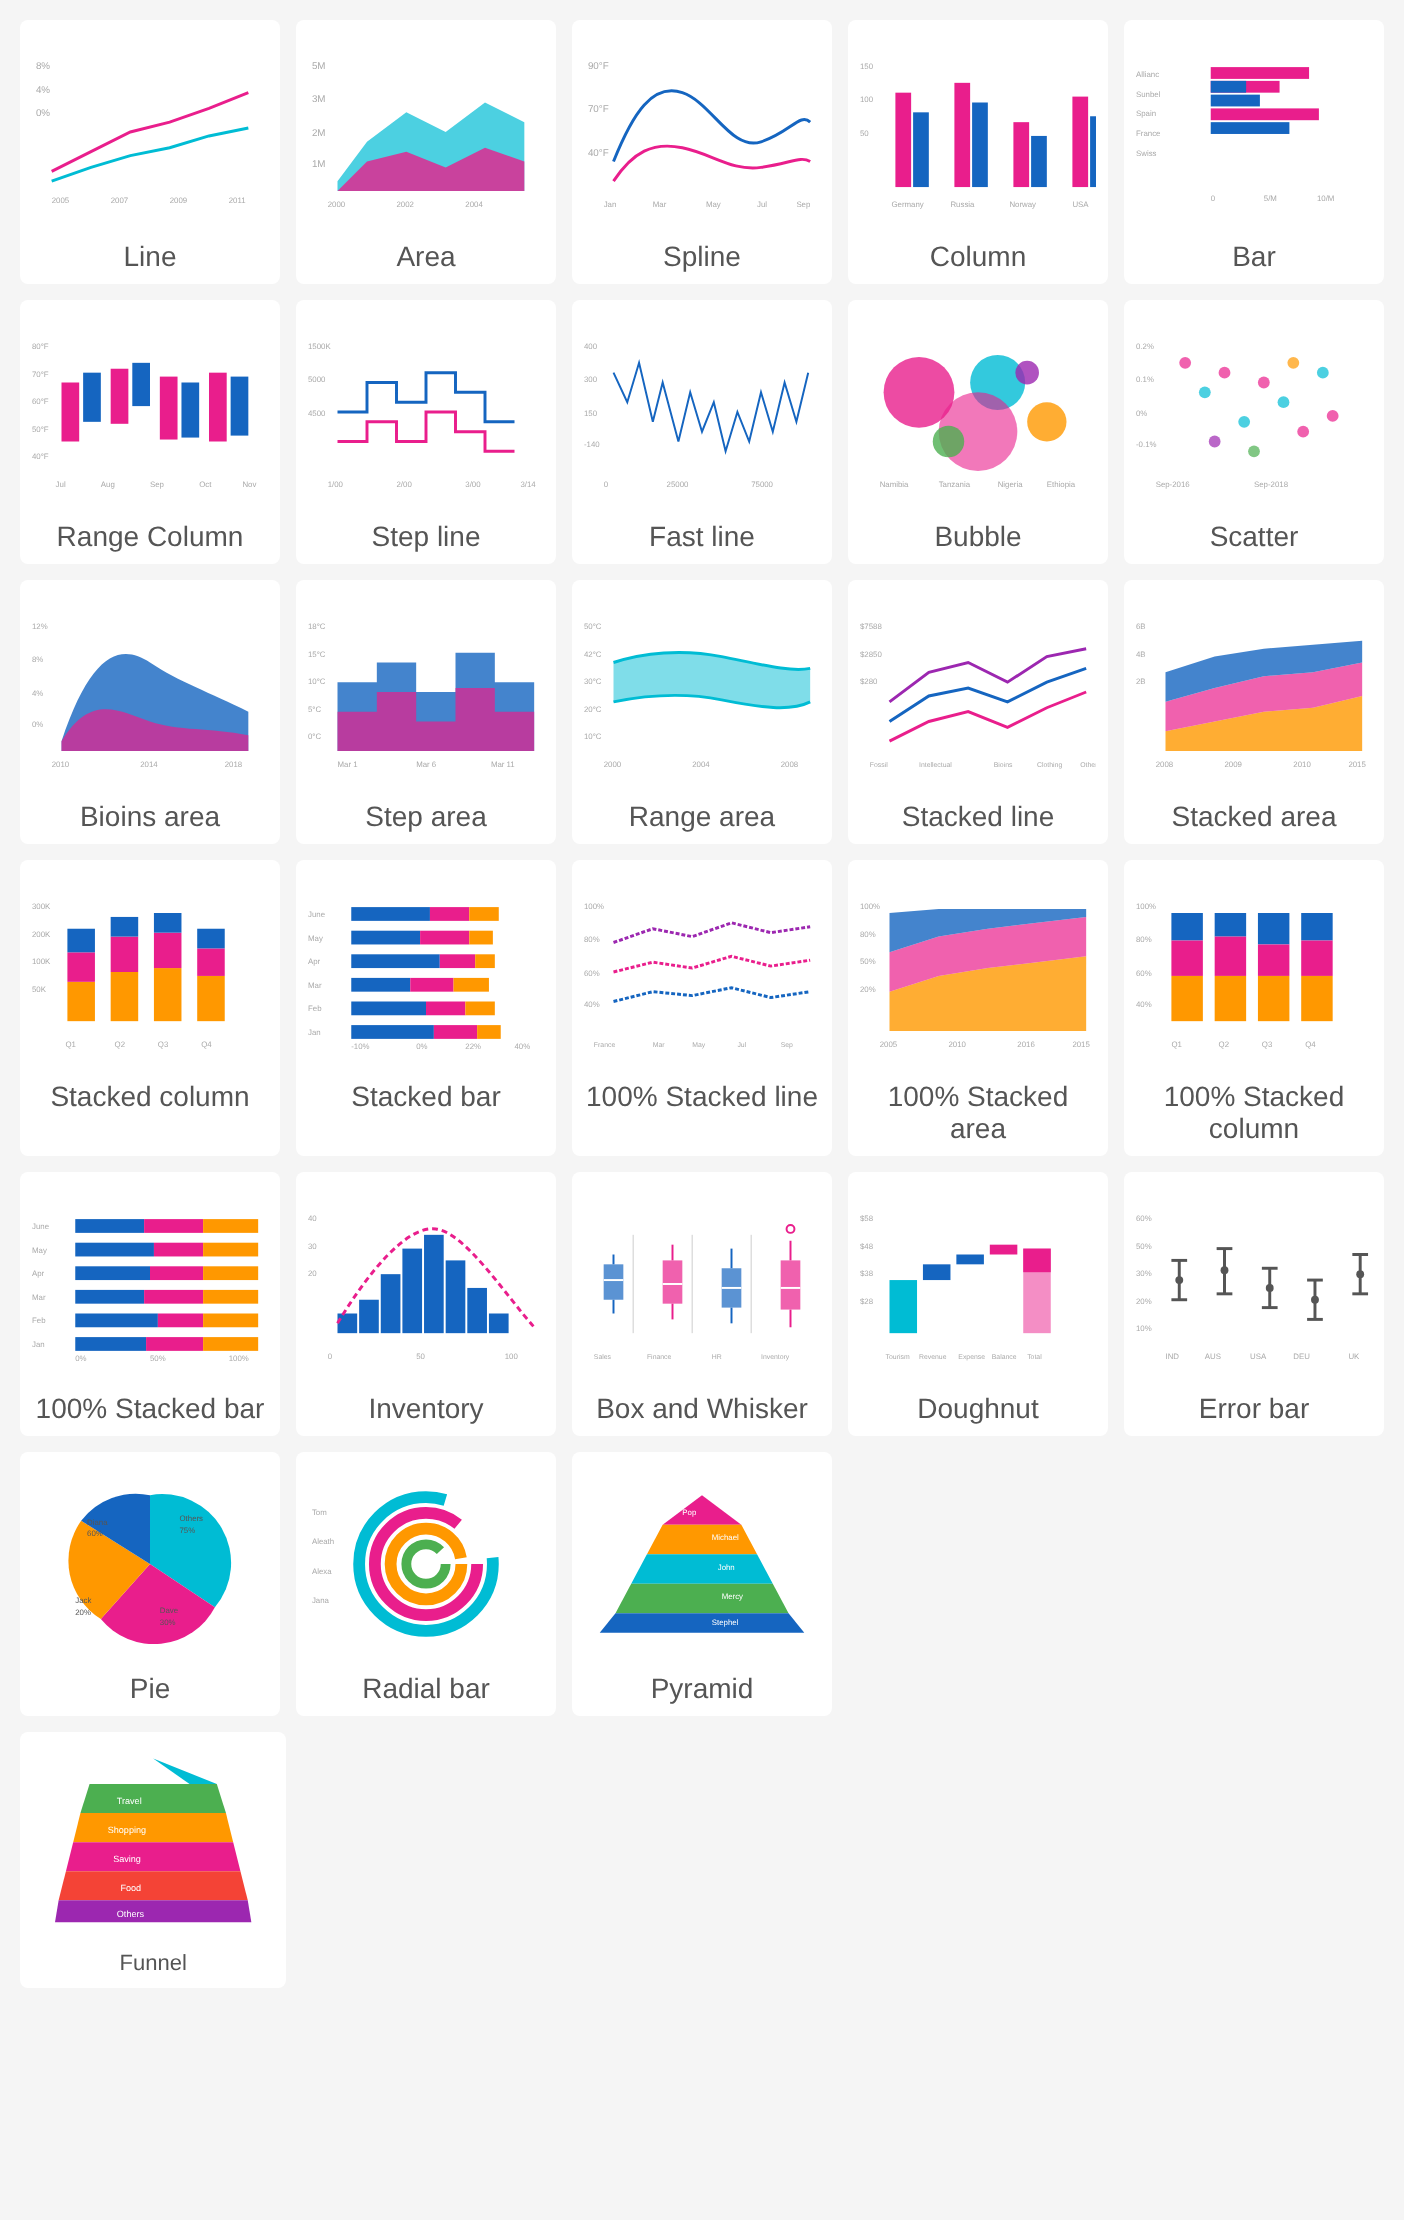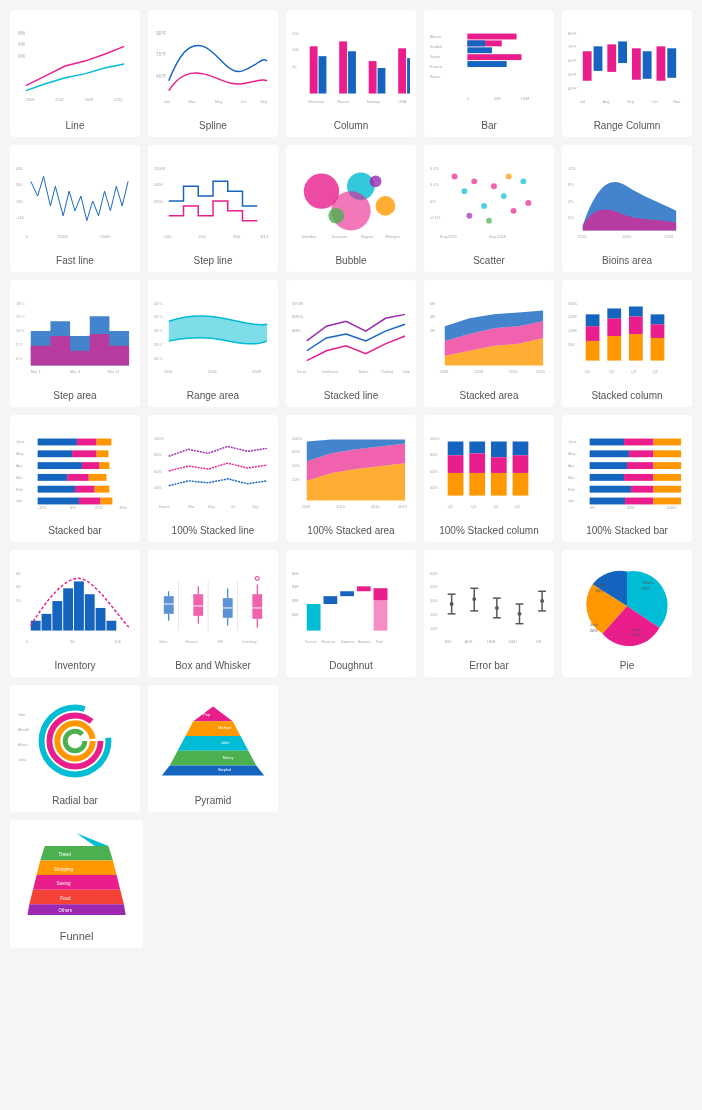--- a/index.html
+++ b/index.html
@@ -24,21 +24,21 @@
     }
     .chart-card .chart-area {
       width: 100%;
       height: 100px;
       display: flex;
       align-items: center;
       justify-content: center;
       overflow: hidden;
     }
     .chart-card .chart-label {
-      font-size: 10px;
+      font-size: 14px;
       color: #555;
       text-align: center;
       margin-top: 4px;
       font-weight: 400;
     }
     svg { width: 100%; height: 100%; }
 
     
     .grid-last {
       display: flex;
@@ -84,20 +84,36 @@
         <polyline points="10,65 30,58 50,52 70,48 90,42 110,38" fill="none" stroke="#00bcd4" stroke-width="1.5"></polyline>
         <text x="10" y="76" font-size="4" fill="#aaa">2005</text>
         <text x="40" y="76" font-size="4" fill="#aaa">2007</text>
         <text x="70" y="76" font-size="4" fill="#aaa">2009</text>
         <text x="100" y="76" font-size="4" fill="#aaa">2011</text>
       </svg>
     </div>
     <div class="chart-label">Line</div>
   </div>
 
+  <div class="chart-card">
+    <div class="chart-area">
+      <svg viewBox="0 0 120 80">
+        <text x="2" y="8" font-size="5" fill="#aaa">5M</text>
+        <text x="2" y="25" font-size="5" fill="#aaa">3M</text>
+        <text x="2" y="42" font-size="5" fill="#aaa">2M</text>
+        <text x="2" y="58" font-size="5" fill="#aaa">1M</text>
+        <polygon points="15,65 30,45 50,30 70,40 90,25 110,35 110,70 15,70" fill="#00bcd4" opacity="0.7"></polygon>
+        <polygon points="15,70 30,55 50,50 70,58 90,48 110,55 110,70 15,70" fill="#e91e8c" opacity="0.8"></polygon>
+        <text x="10" y="78" font-size="4" fill="#aaa">2000</text>
+        <text x="45" y="78" font-size="4" fill="#aaa">2002</text>
+        <text x="80" y="78" font-size="4" fill="#aaa">2004</text>
+      </svg>
+    </div>
+    <div class="chart-label">Area</div>
+  </div>
 
   <div class="chart-card">
     <div class="chart-area">
       <svg viewBox="0 0 120 80">
         <text x="2" y="8" font-size="5" fill="#aaa">90°F</text>
         <text x="2" y="30" font-size="5" fill="#aaa">70°F</text>
         <text x="2" y="52" font-size="5" fill="#aaa">40°F</text>
         <path d="M15,55 C25,30 35,15 50,20 C65,25 75,50 90,45 C105,40 110,30 115,35" fill="none" stroke="#1565c0" stroke-width="1.5"></path>
         <path d="M15,65 C25,50 35,45 50,48 C65,51 75,60 90,58 C105,56 110,52 115,55" fill="none" stroke="#e91e8c" stroke-width="1.5"></path>
         <text x="10" y="78" font-size="4" fill="#aaa">Jan</text>
@@ -177,48 +193,48 @@
         <text x="85" y="78" font-size="4" fill="#aaa">Oct</text>
         <text x="107" y="78" font-size="4" fill="#aaa">Nov</text>
       </svg>
     </div>
     <div class="chart-label">Range Column</div>
   </div>
 
   <div class="chart-card">
     <div class="chart-area">
       <svg viewBox="0 0 120 80">
-        <text x="0" y="8" font-size="4" fill="#aaa">400</text>
-        <text x="0" y="25" font-size="4" fill="#aaa">300</text>
-        <text x="0" y="42" font-size="4" fill="#aaa">150</text>
-        <text x="0" y="58" font-size="4" fill="#aaa">-140</text>
-        <polyline points="15,20 22,35 28,15 35,45 40,25 48,55 54,30 60,50 66,35 72,60 78,40 84,55 90,30 96,50 102,25 108,45 114,20" fill="none" stroke="#1565c0" stroke-width="1"></polyline>
-        <text x="10" y="78" font-size="4" fill="#aaa">0</text>
-        <text x="42" y="78" font-size="4" fill="#aaa">25000</text>
-        <text x="85" y="78" font-size="4" fill="#aaa">75000</text>
-      </svg>
-    </div>
-    <div class="chart-label">Fast line</div>
-  </div>
-
-  <div class="chart-card">
-    <div class="chart-area">
-      <svg viewBox="0 0 120 80">
         <text x="0" y="8" font-size="4" fill="#aaa">1500K</text>
         <text x="0" y="25" font-size="4" fill="#aaa">5000</text>
         <text x="0" y="42" font-size="4" fill="#aaa">4500</text>
         <polyline points="15,40 30,40 30,25 45,25 45,35 60,35 60,20 75,20 75,30 90,30 90,45 105,45" fill="none" stroke="#1565c0" stroke-width="1.5"></polyline>
         <polyline points="15,55 30,55 30,45 45,45 45,55 60,55 60,40 75,40 75,50 90,50 90,60 105,60" fill="none" stroke="#e91e8c" stroke-width="1.5"></polyline>
         <text x="10" y="78" font-size="4" fill="#aaa">1/00</text>
         <text x="45" y="78" font-size="4" fill="#aaa">2/00</text>
         <text x="80" y="78" font-size="4" fill="#aaa">3/00</text>
         <text x="108" y="78" font-size="4" fill="#aaa">3/14</text>
       </svg>
     </div>
     <div class="chart-label">Step line</div>
+  </div>
+
+  <div class="chart-card">
+    <div class="chart-area">
+      <svg viewBox="0 0 120 80">
+        <text x="0" y="8" font-size="4" fill="#aaa">400</text>
+        <text x="0" y="25" font-size="4" fill="#aaa">300</text>
+        <text x="0" y="42" font-size="4" fill="#aaa">150</text>
+        <text x="0" y="58" font-size="4" fill="#aaa">-140</text>
+        <polyline points="15,20 22,35 28,15 35,45 40,25 48,55 54,30 60,50 66,35 72,60 78,40 84,55 90,30 96,50 102,25 108,45 114,20" fill="none" stroke="#1565c0" stroke-width="1"></polyline>
+        <text x="10" y="78" font-size="4" fill="#aaa">0</text>
+        <text x="42" y="78" font-size="4" fill="#aaa">25000</text>
+        <text x="85" y="78" font-size="4" fill="#aaa">75000</text>
+      </svg>
+    </div>
+    <div class="chart-label">Fast line</div>
   </div>
 
   <div class="chart-card">
     <div class="chart-area">
       <svg viewBox="0 0 120 80">
         <circle cx="30" cy="30" r="18" fill="#e91e8c" opacity="0.8"></circle>
         <circle cx="70" cy="25" r="14" fill="#00bcd4" opacity="0.8"></circle>
         <circle cx="60" cy="50" r="20" fill="#e91e8c" opacity="0.6"></circle>
         <circle cx="95" cy="45" r="10" fill="#ff9800" opacity="0.8"></circle>
         <circle cx="45" cy="55" r="8" fill="#4caf50" opacity="0.8"></circle>

